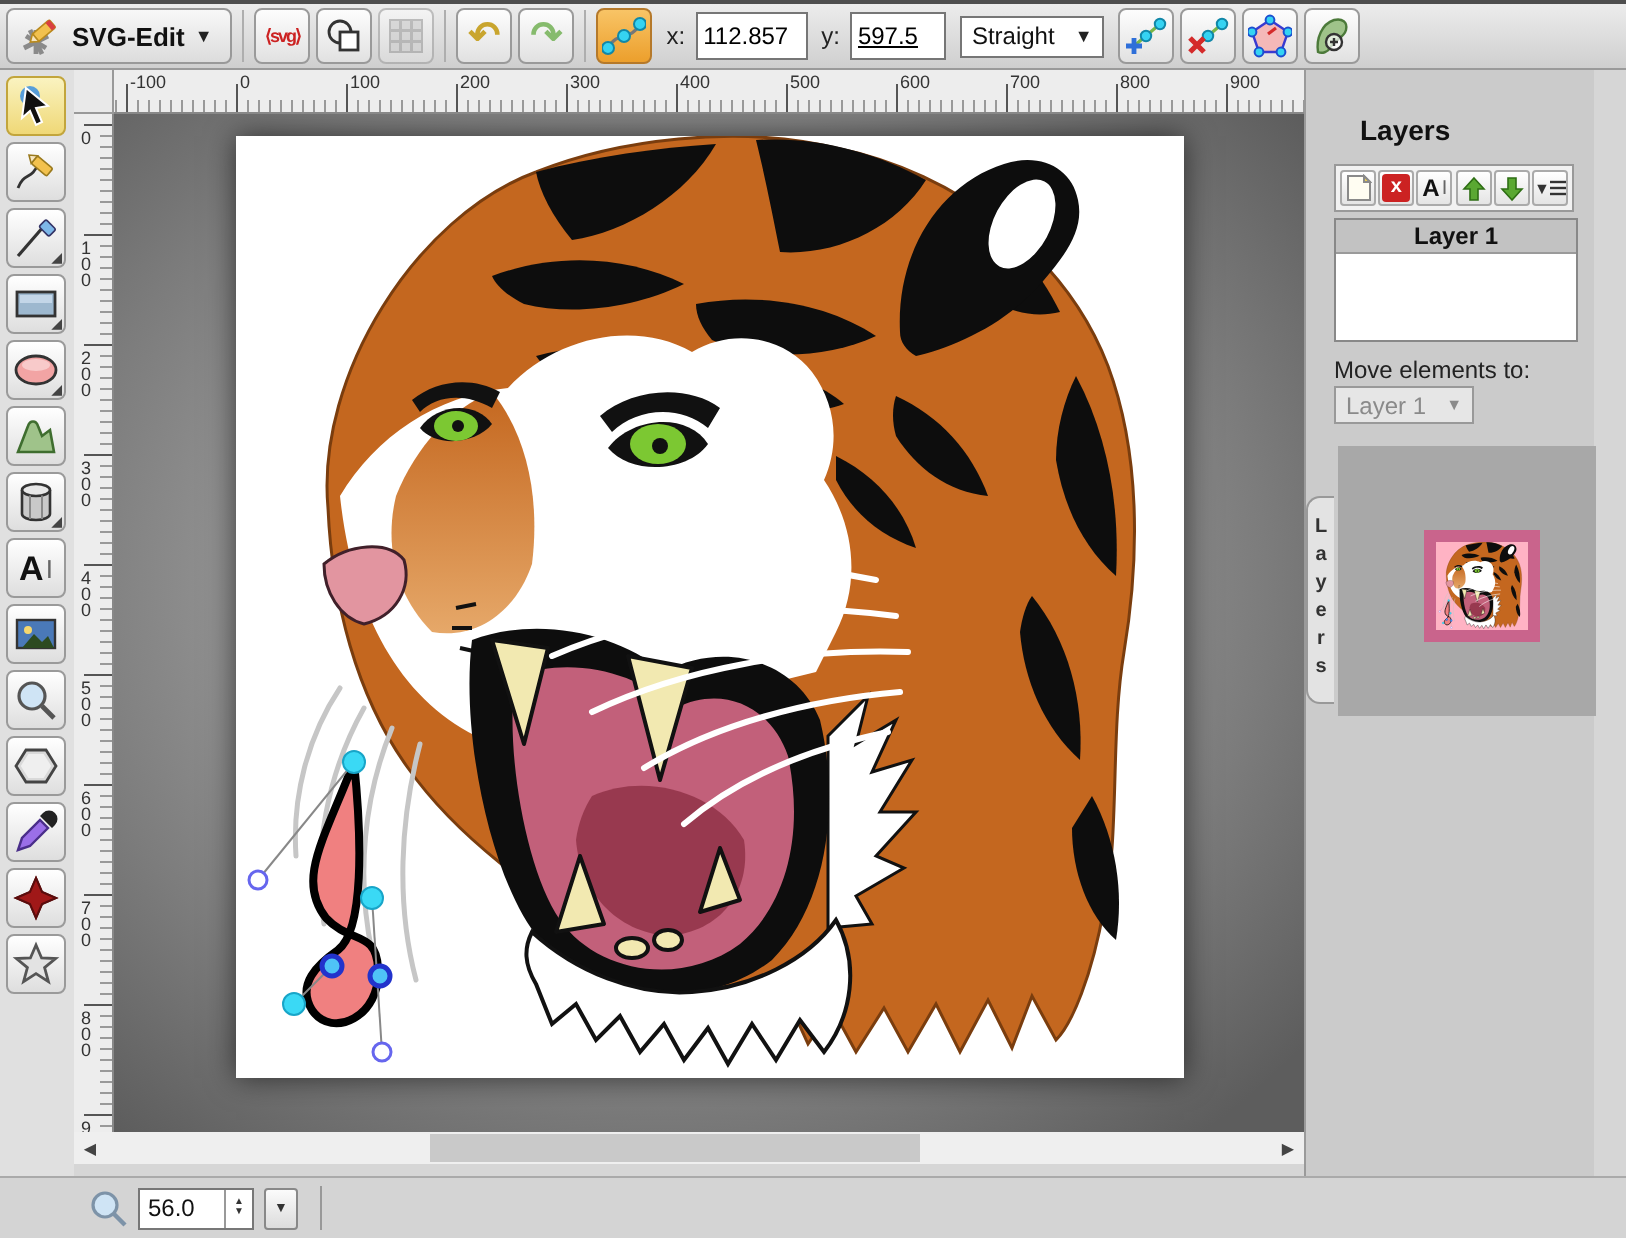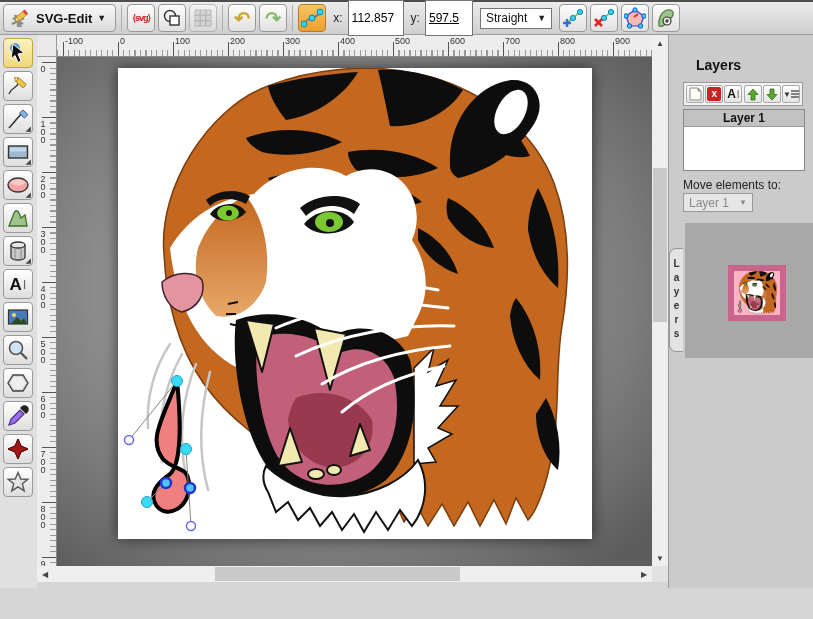--- a/index.html
+++ b/index.html
@@ -14,21 +14,21 @@
   .logo-btn { height:28px; padding:0 9px 0 5px; display:flex; align-items:center; gap:5px;
     border:1px solid #999; border-radius:4px; background:linear-gradient(#f8f8f8,#dcdcdc);
     font-weight:bold; font-size:13px; color:#111; }
   .logo-btn .caret { font-size:9px; color:#222; }
   .tb-btn { width:28px; height:28px; border:1px solid #9a9a9a; border-radius:4px;
     background:linear-gradient(#fdfdfd,#e1e1e1); display:flex; align-items:center; justify-content:center; flex:0 0 auto; }
   .tb-btn.active { background:linear-gradient(#f8c466,#ec9f2c); border-color:#b5792a; }
   .tb-btn.disabled { opacity:.55; }
   .tb-sep { width:1px; height:26px; background:#aeaeae; margin:0 2px; flex:0 0 auto; }
   .coord-label { font-size:12px; color:#222; margin:0 2px 0 4px; }
-  .coord-input { width:56px; height:36px; border:1px solid #767676; font-size:12px; padding:11px 3px;
+  .coord-input { width:56px; height:24px; border:1px solid #767676; font-size:12px; padding:11px 3px;
     font-family:"Liberation Sans",sans-serif; background:#fff; }
   .coord-input.small { width:48px;text-decoration:underline; }
   .selectbox { height:21px; border:1px solid #767676; background:#fff; display:flex; align-items:center;
     padding:0 5px; gap:10px; font-size:12px; color:#111; }
   .selectbox .caret { font-size:9px; color:#222; }
   .undo-glyph { font-size:19px; font-weight:bold; color:#c9a52e; line-height:1; }
   .redo-glyph { font-size:19px; font-weight:bold; color:#86bb6d; line-height:1; }
   .src-glyph { color:#cc2222; font-weight:bold; font-size:9px; letter-spacing:-1px; }
 
   
@@ -69,21 +69,21 @@
   
   .hscroll { position:absolute; left:37px; top:566px; width:615px; height:16px; background:#efefef; z-index:3; }
   .vscroll { position:absolute; left:652px; top:35px; width:16px; height:531px; background:#efefef; z-index:3; }
   .scroll-arrow { position:absolute; width:16px; height:16px; display:flex; align-items:center; justify-content:center;
     font-size:8px; color:#444; background:#efefef; }
   .hthumb { position:absolute; left:178px; top:1px; width:245px; height:14px; background:#c9c9c9; }
   .vthumb { position:absolute; left:1px; top:133px; width:14px; height:154px; background:#c9c9c9; }
   .scroll-corner { position:absolute; left:652px; top:566px; width:16px; height:16px; background:#e2e2e2; z-index:3; }
 
   
-  .rpanel { position:absolute; left:668px; top:35px; width:145px; height:553px; background:#cbcbcb;
+  .rpanel { position:absolute; left:652px; top:35px; width:145px; height:553px; background:#cbcbcb;
     border-left:1px solid #9a9a9a; z-index:4; }
   .layers-title { position:absolute; left:27px; top:22px; font-weight:bold; font-size:14px; color:#111; }
   .layer-btnbar { position:absolute; left:14px; top:47px; width:120px; height:24px; background:#f2f2f2;
     border:1px solid #999; display:flex; align-items:center; justify-content:space-between; padding:0 2px; }
   .lb { width:18px; height:18px; border:1px solid #aaa; border-radius:2px; background:linear-gradient(#fff,#e4e4e4);
     display:flex; align-items:center; justify-content:center; font-size:10px; }
   .lb .del { background:#c22; color:#fff; font-weight:bold; font-size:10px; width:14px; height:14px; border-radius:2px;
     display:flex; align-items:center; justify-content:center; line-height:1; }
   .lb .rn { font-weight:bold; font-size:12px; color:#111; }
   .lb .menu-glyph { font-size:8px; color:#333; }
@@ -551,14 +551,33 @@
           </svg>
         </div>
       </div>
     </div>
 
     <div class="side-tab">
       <span>Layers</span>
     </div>
   </div>
 
+  <div class="footer">
+    <div class="zoom-wrap">
+      <svg width="20" height="20" viewBox="0 0 20 20">
+        <circle cx="8.5" cy="8.5" r="6" fill="#cfe4f5" stroke="#7d93a8" stroke-width="1.6"></circle>
+        <line x1="13" y1="13" x2="18.5" y2="18.5" stroke="#7d93a8" stroke-width="2.2"></line>
+      </svg>
+      <div class="zoom-field">
+        <span class="val">56.0</span>
+        <div class="spinner">
+          <span>▲</span>
+          <span>▼</span>
+        </div>
+      </div>
+      <div class="zoom-drop">
+        <span>▼</span>
+      </div>
+      <div class="foot-sep"></div>
+    </div>
+  </div>
 
 </div>
 
 </body></html>

